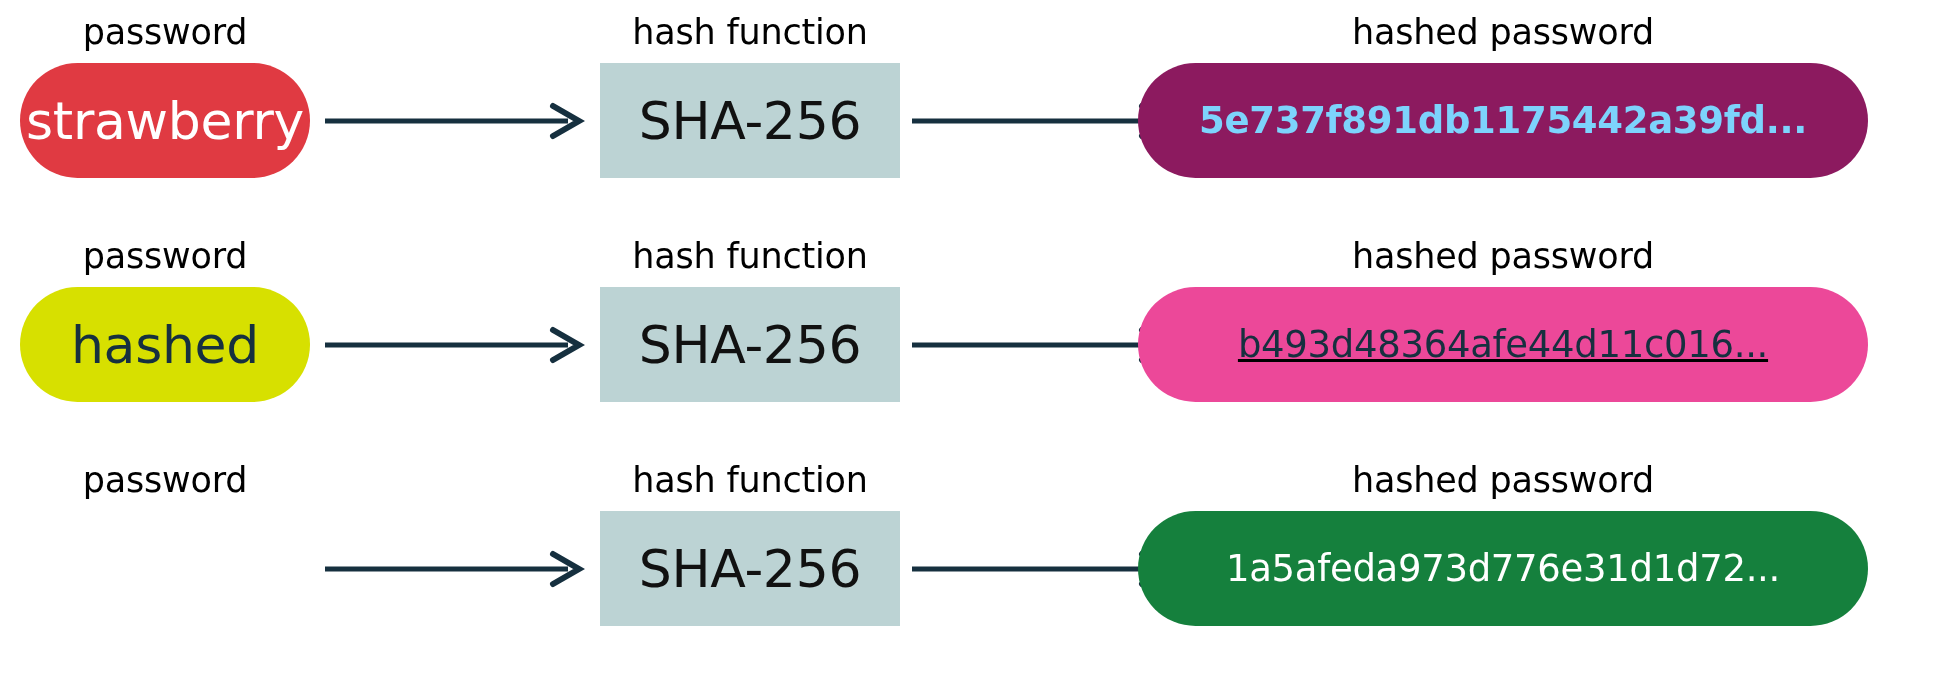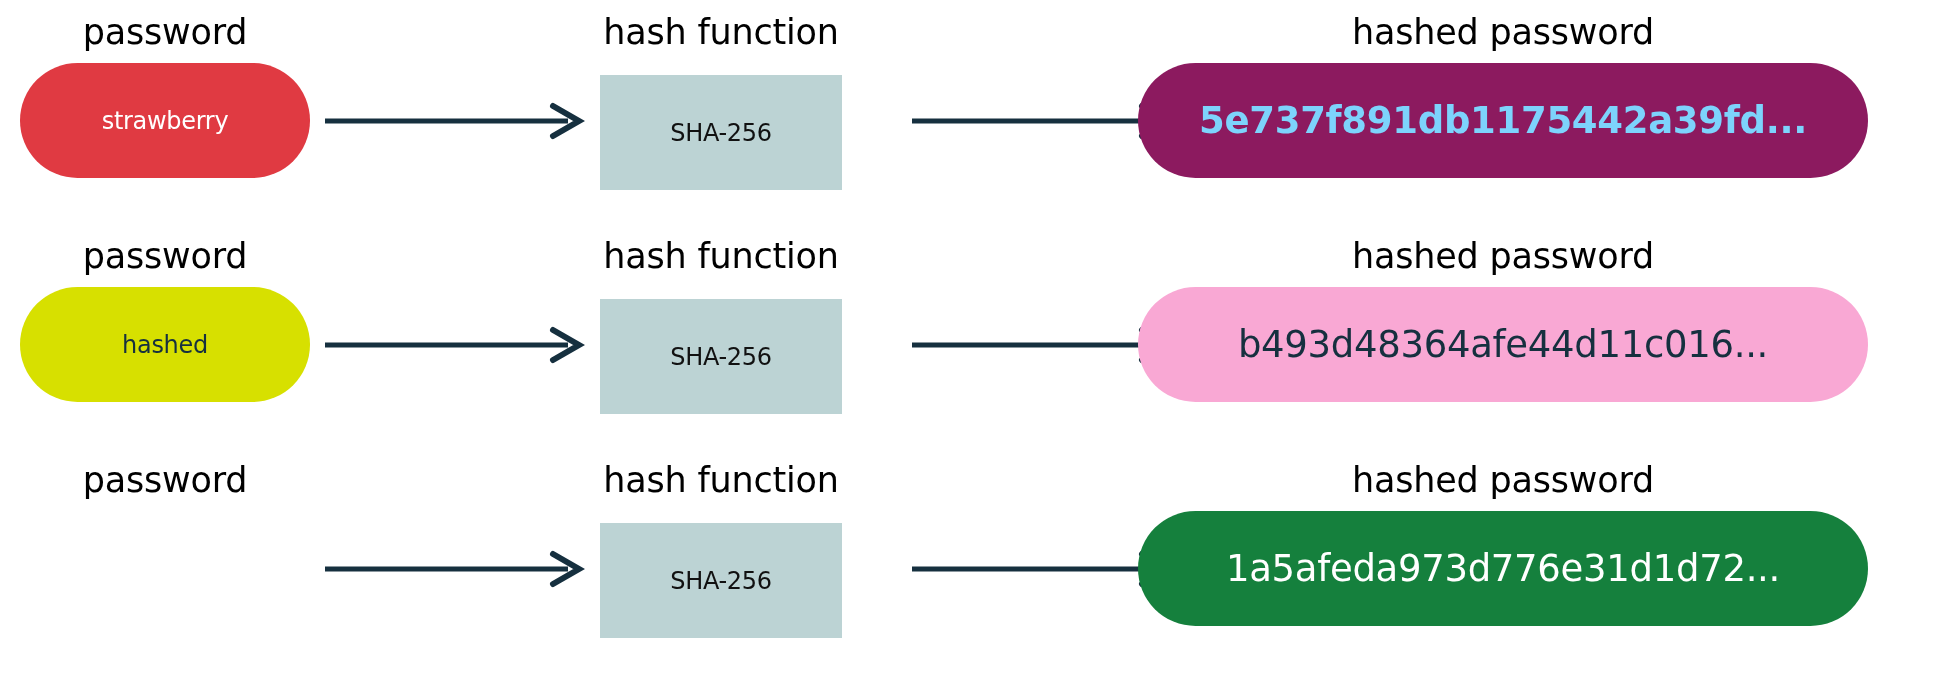--- a/index.html
+++ b/index.html
@@ -34,21 +34,21 @@
   .row-2 { top: 234px; }
   .row-3 { top: 458px; }
 
   
   .stage {
     position: absolute;
     top: 0;
     height: 210px;
   }
   .stage-input   { left: 20px;   width: 290px; }
-  .stage-fn      { left: 600px;  width: 242px; }
+  .stage-fn      { left: 600px;  width: 300px; }
   .stage-output  { left: 1138px; width: 730px; }
 
   .stage-label {
     position: absolute;
     top: 0;
     left: 0;
     width: 100%;
     text-align: center;
     font-size: 35px;
     line-height: 44px;
@@ -63,24 +63,24 @@
     top: 53px;
     left: 0;
     width: 100%;
     height: 115px;
     display: flex;
     align-items: center;
     justify-content: center;
     box-sizing: border-box;
   }
   .node-pill { border-radius: 58px; }
-  .node-rect { border-radius: 0; margin-top: 12px; }
+  .node-rect { border-radius: 0; }
 
   .node-text {
-    font-size: 24px;
+    font-size: 52px;
     line-height: 1;
     letter-spacing: -0.3px;
     white-space: nowrap;
   }
   .node-text-hash { font-size: 37px; }
 
   
   .arrow {
     position: absolute;
     top: 96px;
@@ -160,21 +160,21 @@
 
     <div class="arrow arrow-2">
       <svg viewBox="0 0 262 30" preserveAspectRatio="none">
         <line x1="0" y1="15" x2="245" y2="15" stroke="#16303f" stroke-width="5"></line>
         <polyline points="230,0 256,15 230,30" fill="none" stroke="#16303f" stroke-width="6" stroke-linecap="round" stroke-linejoin="miter"></polyline>
       </svg>
     </div>
 
     <div class="stage stage-output">
       <div class="stage-label">hashed password</div>
-      <div class="node node-pill" style="background: #f9a8d4;">
+      <div class="node node-pill" style="background: #ec4899; text-decoration: underline;">
         <span class="node-text node-text-hash" style="color: rgb(22, 48, 63);">b493d48364afe44d11c016...</span>
       </div>
     </div>
   </div>
 
   <div class="row row-3">
 
     <div class="stage stage-input">
       <div class="stage-label">password</div>
     </div>

